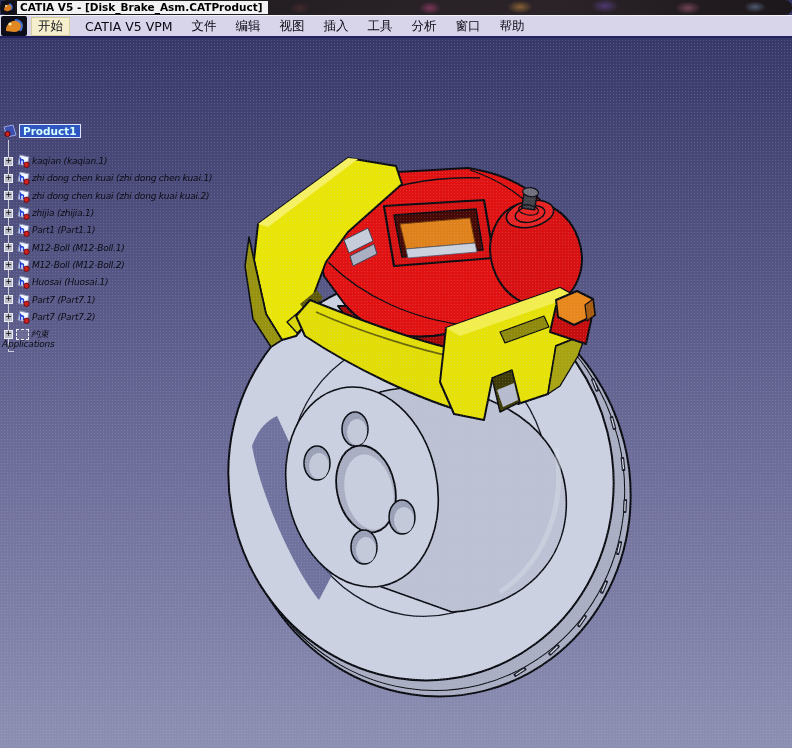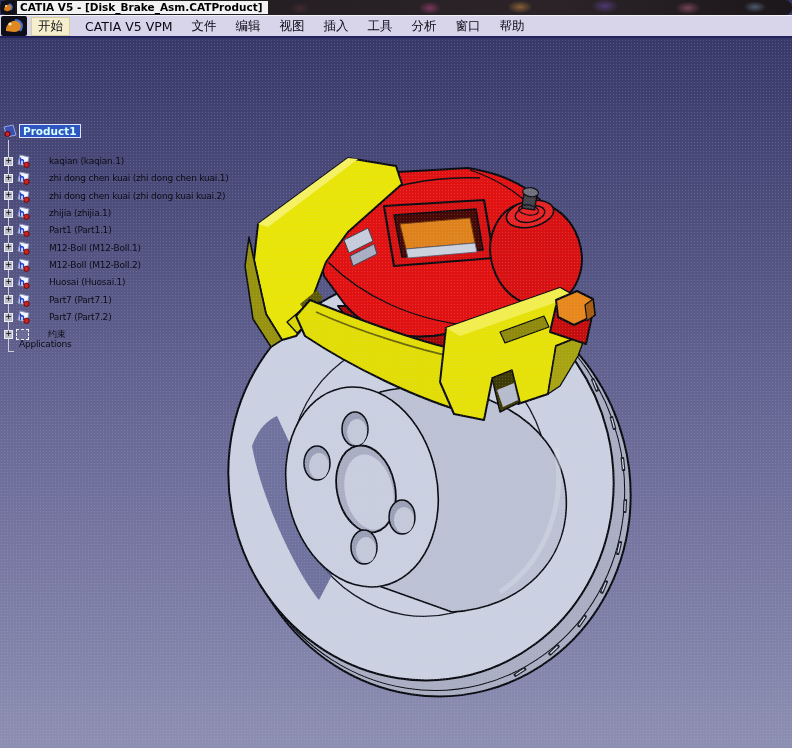--- a/index.html
+++ b/index.html
@@ -40,21 +40,21 @@
 
   
   .spec-tree{position:absolute;left:0;top:0;width:260px;height:440px;z-index:3;
     font-size:9px;color:#0c0c16;}
   .trunk{position:absolute;left:8px;top:140px;width:1px;height:212px;background:#ccceda;}
   .trunk-stub{position:absolute;left:8px;top:351px;width:6px;height:1px;background:#ccceda;}
   .trow{position:absolute;left:0;height:16px;display:flex;align-items:center;white-space:nowrap;}
   .plusbox{width:9px;height:9px;box-sizing:border-box;background:#b9bbc9;border:1px solid #eceef4;
     color:#000;font-size:8px;line-height:6px;text-align:center;margin-left:4px;flex:0 0 auto;}
   .ticon{width:14px;height:14px;margin-left:3px;flex:0 0 auto;}
-  .tlabel{margin-left:19px;letter-spacing:-.2px;}
+  .tlabel{margin-left:2px;letter-spacing:-.2px;font-style:italic;}
   .troot{position:absolute;left:0;top:123px;height:16px;display:flex;align-items:center;}
   .root-label{margin-left:2px;background:#2e55c0;border:1px solid #dfe4ff;color:#d6ffff;
     font-size:10.5px;font-weight:bold;padding:0 3px;line-height:12px;}
   .cicon{width:13px;height:11px;box-sizing:border-box;border:1px dashed #f0f0f8;margin-left:3px;
     background:rgba(255,255,255,.08);flex:0 0 auto;}
 </style>
 </head>
 <body>
 
 <div id="screen">

